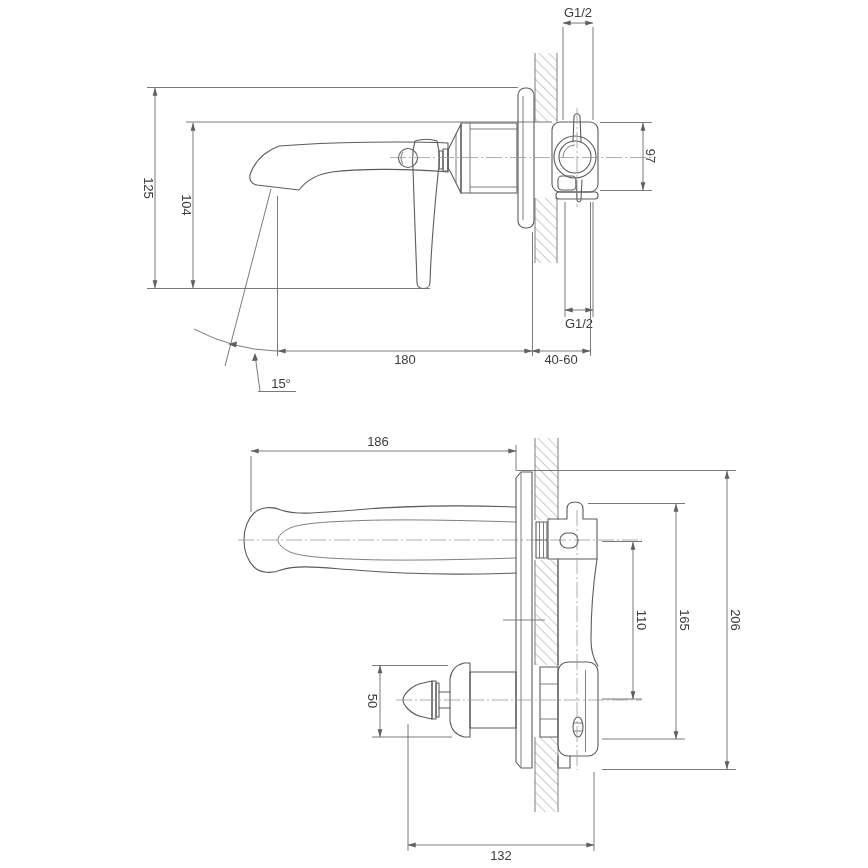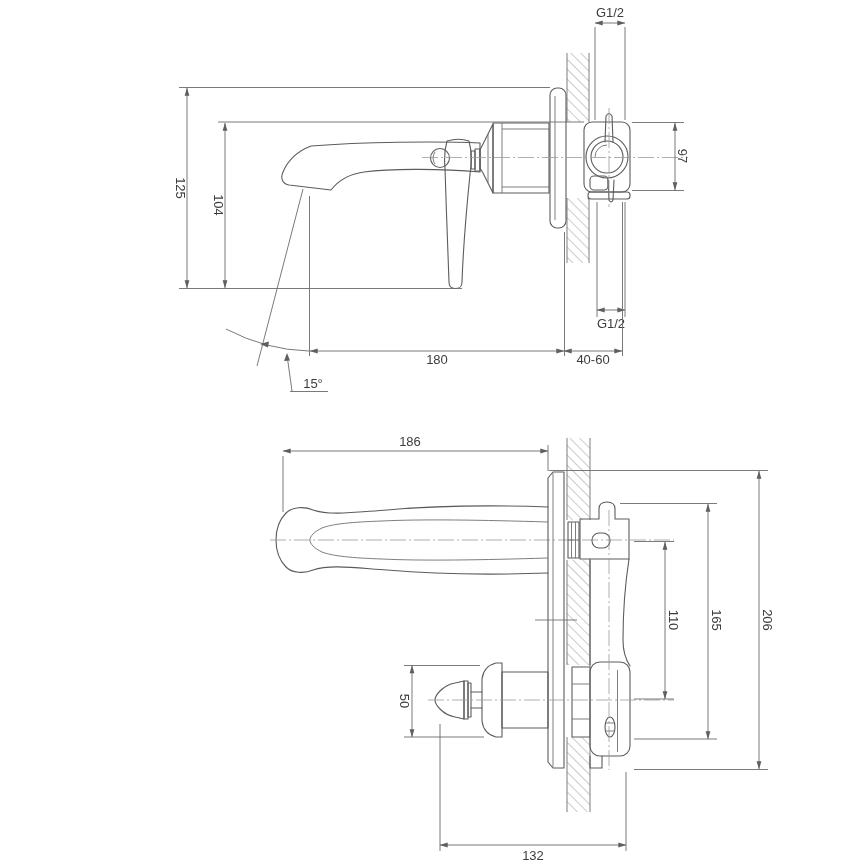--- a/index.html
+++ b/index.html
@@ -1,17 +1,17 @@
 <!DOCTYPE html>
 <html><head>
 <meta charset="utf-8">
 <style>
   html,body{margin:0;padding:0;background:#ffffff;}
   .canvas{position:relative;width:832px;height:868px;background:#fff;overflow:hidden;
-          font-family:"Liberation Sans",sans-serif;margin-left:32px;}
+          font-family:"Liberation Sans",sans-serif;}
   svg{position:absolute;left:0;top:0;}
   text{font-family:"Liberation Sans",sans-serif;font-size:13px;fill:#3c3c3c;}
   .geom{stroke:#5c5c5c;stroke-width:1.1;fill:none;stroke-linejoin:round;stroke-linecap:round;}
   .thin{stroke:#6f6f6f;stroke-width:0.9;fill:none;}
   .dim{stroke:#6b6b6b;stroke-width:0.9;fill:none;}
   .cl{stroke:#9a9a9a;stroke-width:0.8;fill:none;stroke-dasharray:16 3 2 3;}
   .hatchfill{fill:url(#hatch);stroke:none;}
   .arrfill{fill:#5f5f5f;stroke:none;}
 </style>
 </head>

